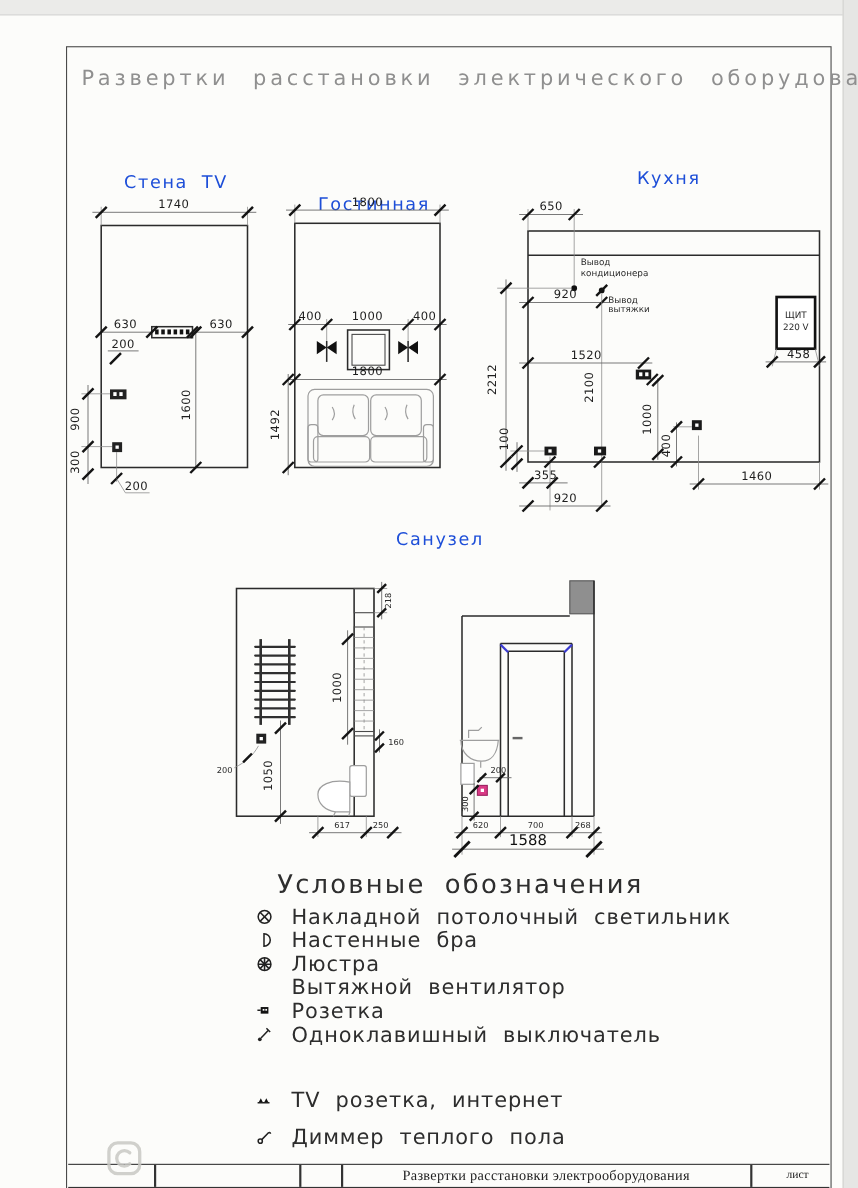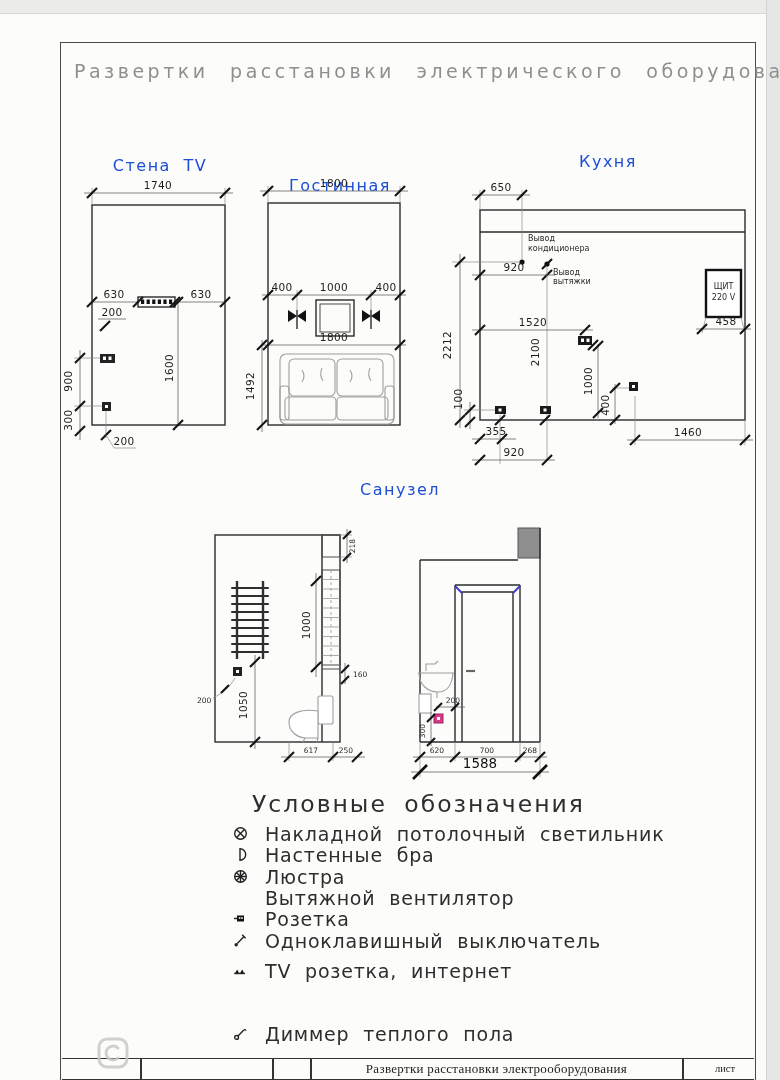--- a/index.html
+++ b/index.html
@@ -481,21 +481,21 @@
     <div class="lrow" style="top:108px">
       <span class="ic">
           <svg width="17" height="17">
             <circle cx="4.2" cy="12.8" r="1.7" fill="#222"></circle>
             <line class="ik" x1="5.3" y1="11.6" x2="12" y2="4.6"></line>
             <line class="ik" x1="10.2" y1="2.8" x2="13.6" y2="6.2"></line>
           </svg>
         </span>
       <span class="lbl">Одноклавишный выключатель</span>
     </div>
-    <div class="lrow" style="top:138px">
+    <div class="lrow" style="top:167px">
       <span class="ic">
           <svg width="17" height="17">
             <path d="M3,11.5 L7.2,11.5 L5.1,7.5 Z" fill="#111"></path>
             <path d="M8,11.5 L12.2,11.5 L10.1,7.5 Z" fill="#111"></path>
             <line class="ik" x1="2.2" y1="11.5" x2="13" y2="11.5"></line>
           </svg>
         </span>
       <span class="lbl">TV розетка, интернет</span>
     </div>
     <div class="lrow" style="top:201px">

